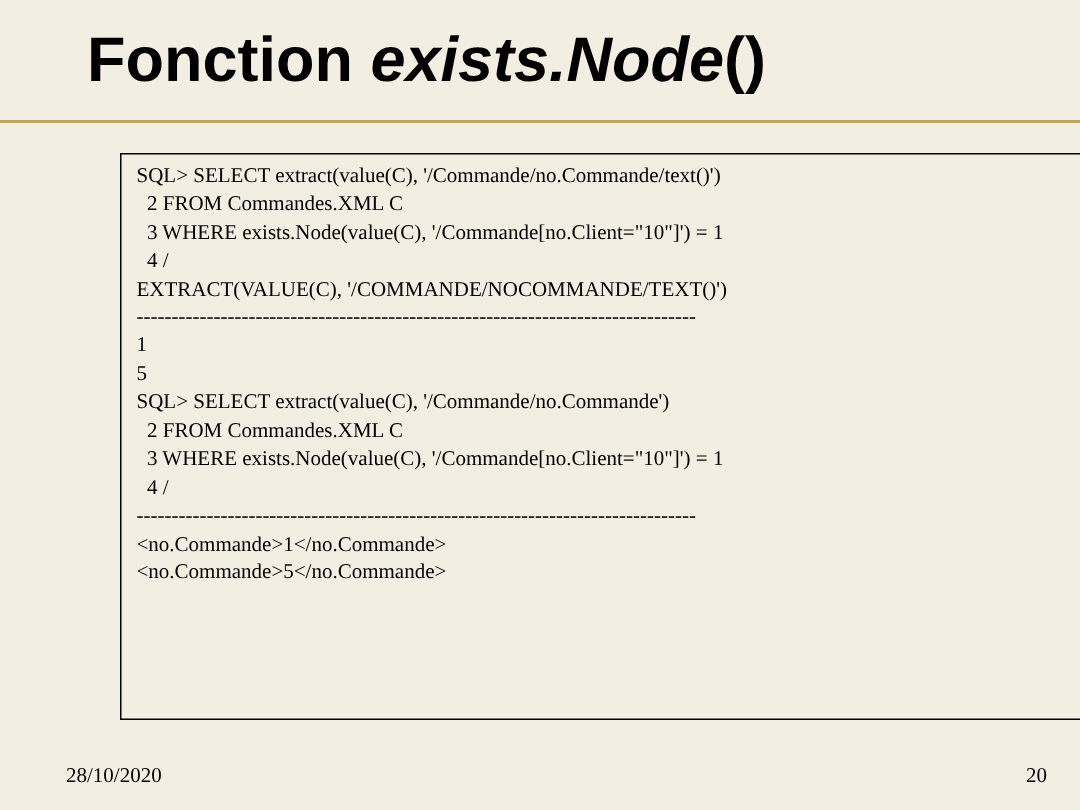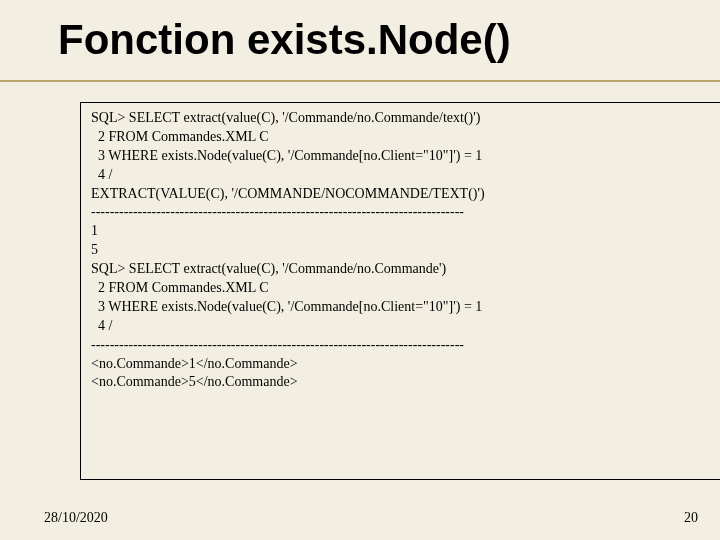--- a/index.html
+++ b/index.html
@@ -22,20 +22,21 @@
     position: absolute;
     left: 58px;
     top: 16px;
     font-family: Arial, Helvetica, sans-serif;
     font-size: 42px;
     font-weight: bold;
     color: #000;
     letter-spacing: 0px;
   }
   .title .italic {
+    font-style: italic;
   }
   .rule {
     position: absolute;
     left: 0;
     right: 0;
     top: 80px;
     border-top: 2px solid #bba46a;
   }
   .box {
     position: absolute;

